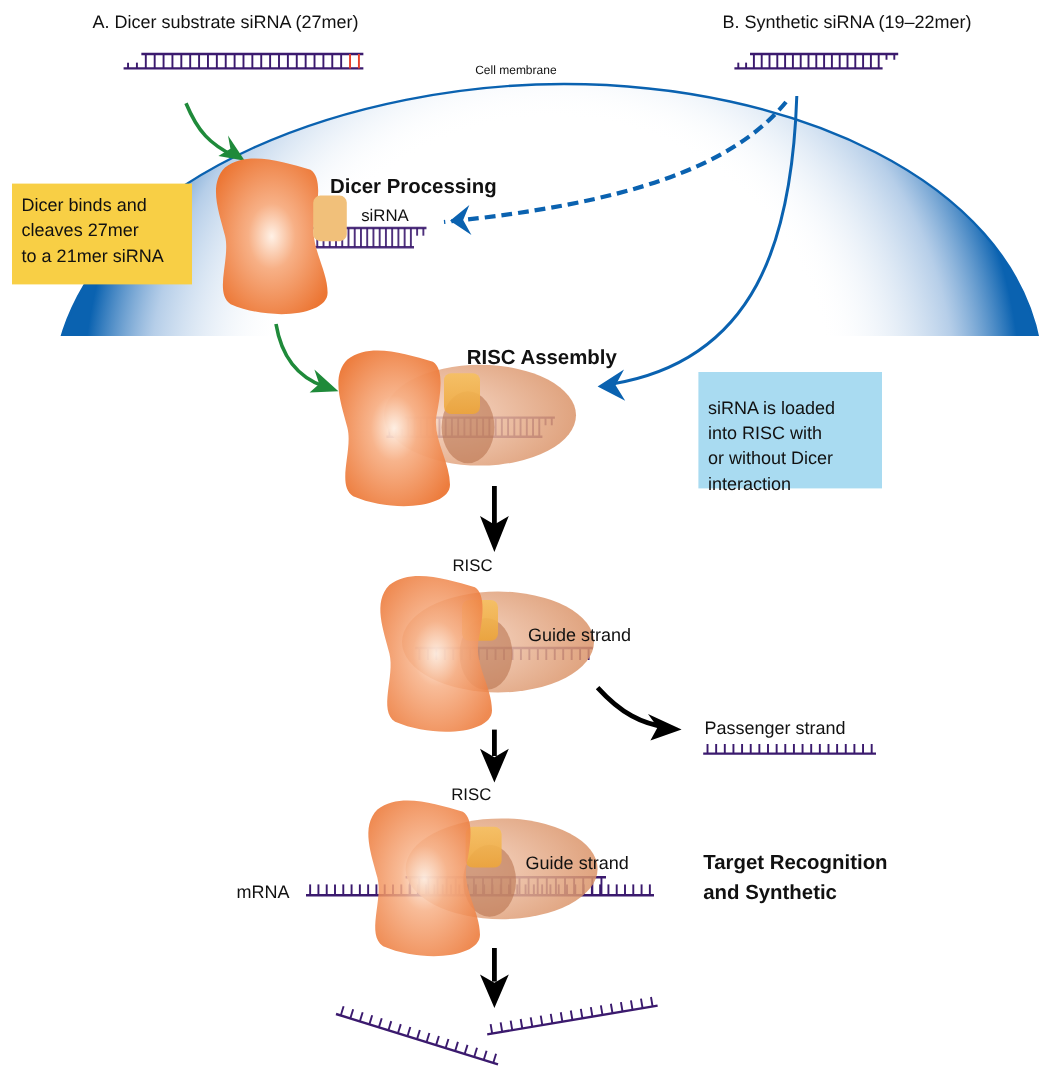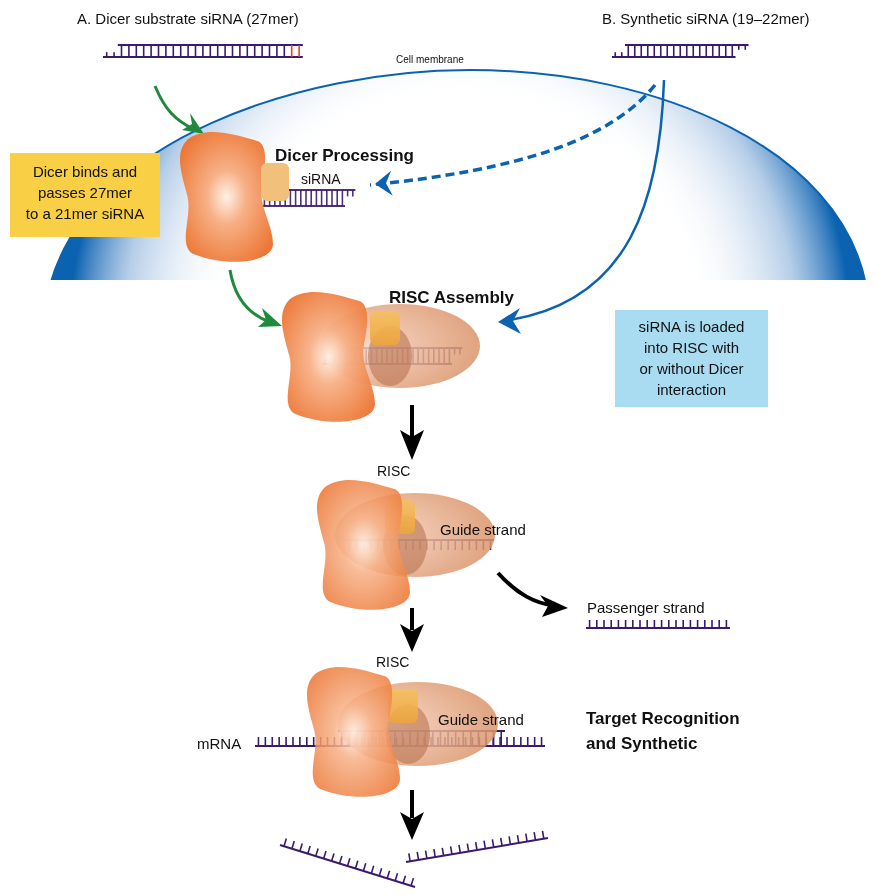--- a/index.html
+++ b/index.html
@@ -4,21 +4,21 @@
 <style>
   html, body { margin: 0; padding: 0; background: #ffffff; }
   body { width: 876px; height: 895px; position: relative; overflow: hidden;
          font-family: "Liberation Sans", "DejaVu Sans", sans-serif; color: #111; }
   #stage { position: absolute; left: 0; top: 0; width: 698px; height: 895px; }
   .lbl { position: absolute; white-space: nowrap; font-size: 15px; color: #111; line-height: 1; }
   .bold { font-weight: bold; font-size: 17px; }
   .box { position: absolute; font-size: 15px; line-height: 21px; padding: 8px 8px; box-sizing: border-box; color: #111; }
   .yellow { background: #f8cf45; }
   .blue { background: #a9dbf1; }
-  .box span { display: block; white-space: nowrap; text-align: center; }
+  .box span { display: block; white-space: nowrap; }
 </style>
 </head>
 <body>
 
 <div id="stage">
   <svg id="art" width="876" height="895" viewBox="0 0 876 895" style="position:absolute;left:0;top:0">
     <defs>
       <radialGradient id="membraneGrad" cx="460" cy="330" r="420" gradientUnits="userSpaceOnUse">
         <stop offset="0.55" stop-color="#ffffff" stop-opacity="0"></stop>
         <stop offset="0.80" stop-color="#7aa6d6" stop-opacity="0.55"></stop>
@@ -386,22 +386,22 @@
   <div class="lbl" style="left:440px;top:522px">Guide strand</div>
   <div class="lbl" style="left:587px;top:600px">Passenger strand</div>
   <div class="lbl" style="left:376px;top:655px;font-size:14px">RISC</div>
   <div class="lbl" style="left:438px;top:712px">Guide strand</div>
   <div class="lbl" style="left:197px;top:736px">mRNA</div>
   <div class="lbl bold" style="left:586px;top:710px">Target Recognition</div>
   <div class="lbl bold" style="left:586px;top:735px">and Synthetic</div>
 
   <div class="box yellow" style="left:10px;top:153px;width:150px;height:84px">
     <span>Dicer binds and</span>
-    <span>passes 27mer</span>
+    <span>cleaves 27mer</span>
     <span>to a 21mer siRNA</span>
   </div>
-  <div class="box blue" style="left:615px;top:310px;width:153px;height:97px;padding-top:6px">
+  <div class="box blue" style="left:582px;top:310px;width:153px;height:97px;padding-top:20px">
     <span>siRNA is loaded</span>
     <span>into RISC with</span>
     <span>or without Dicer</span>
     <span>interaction</span>
   </div>
 </div>
 
 </body></html>

